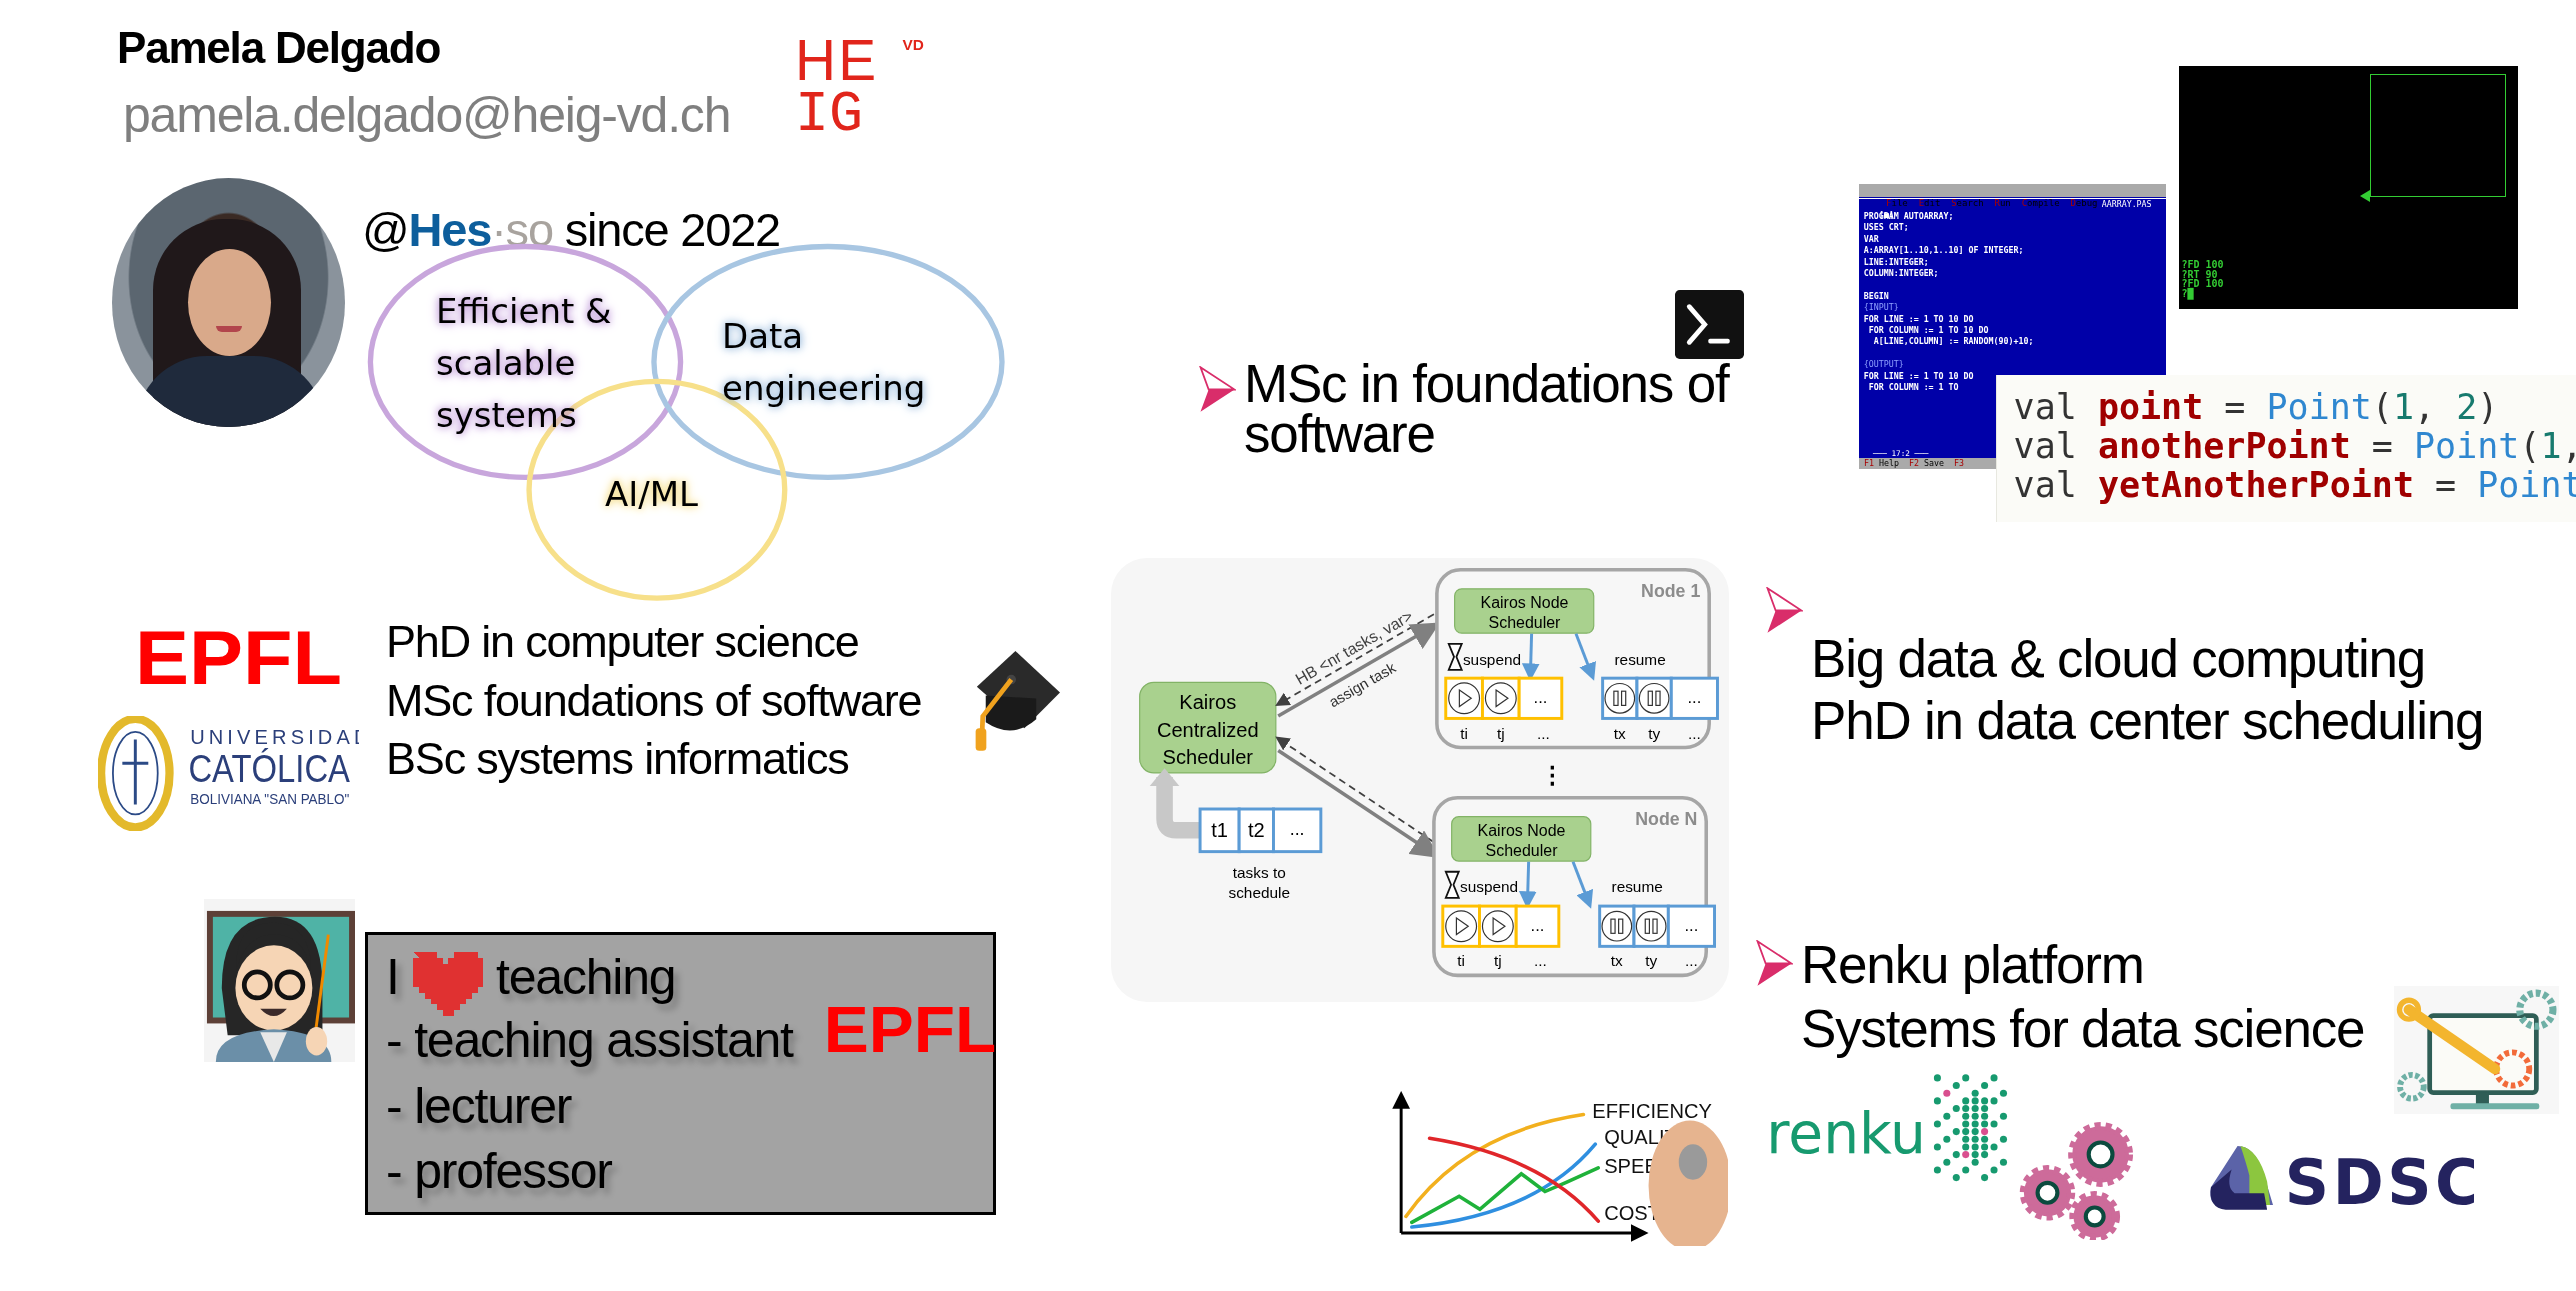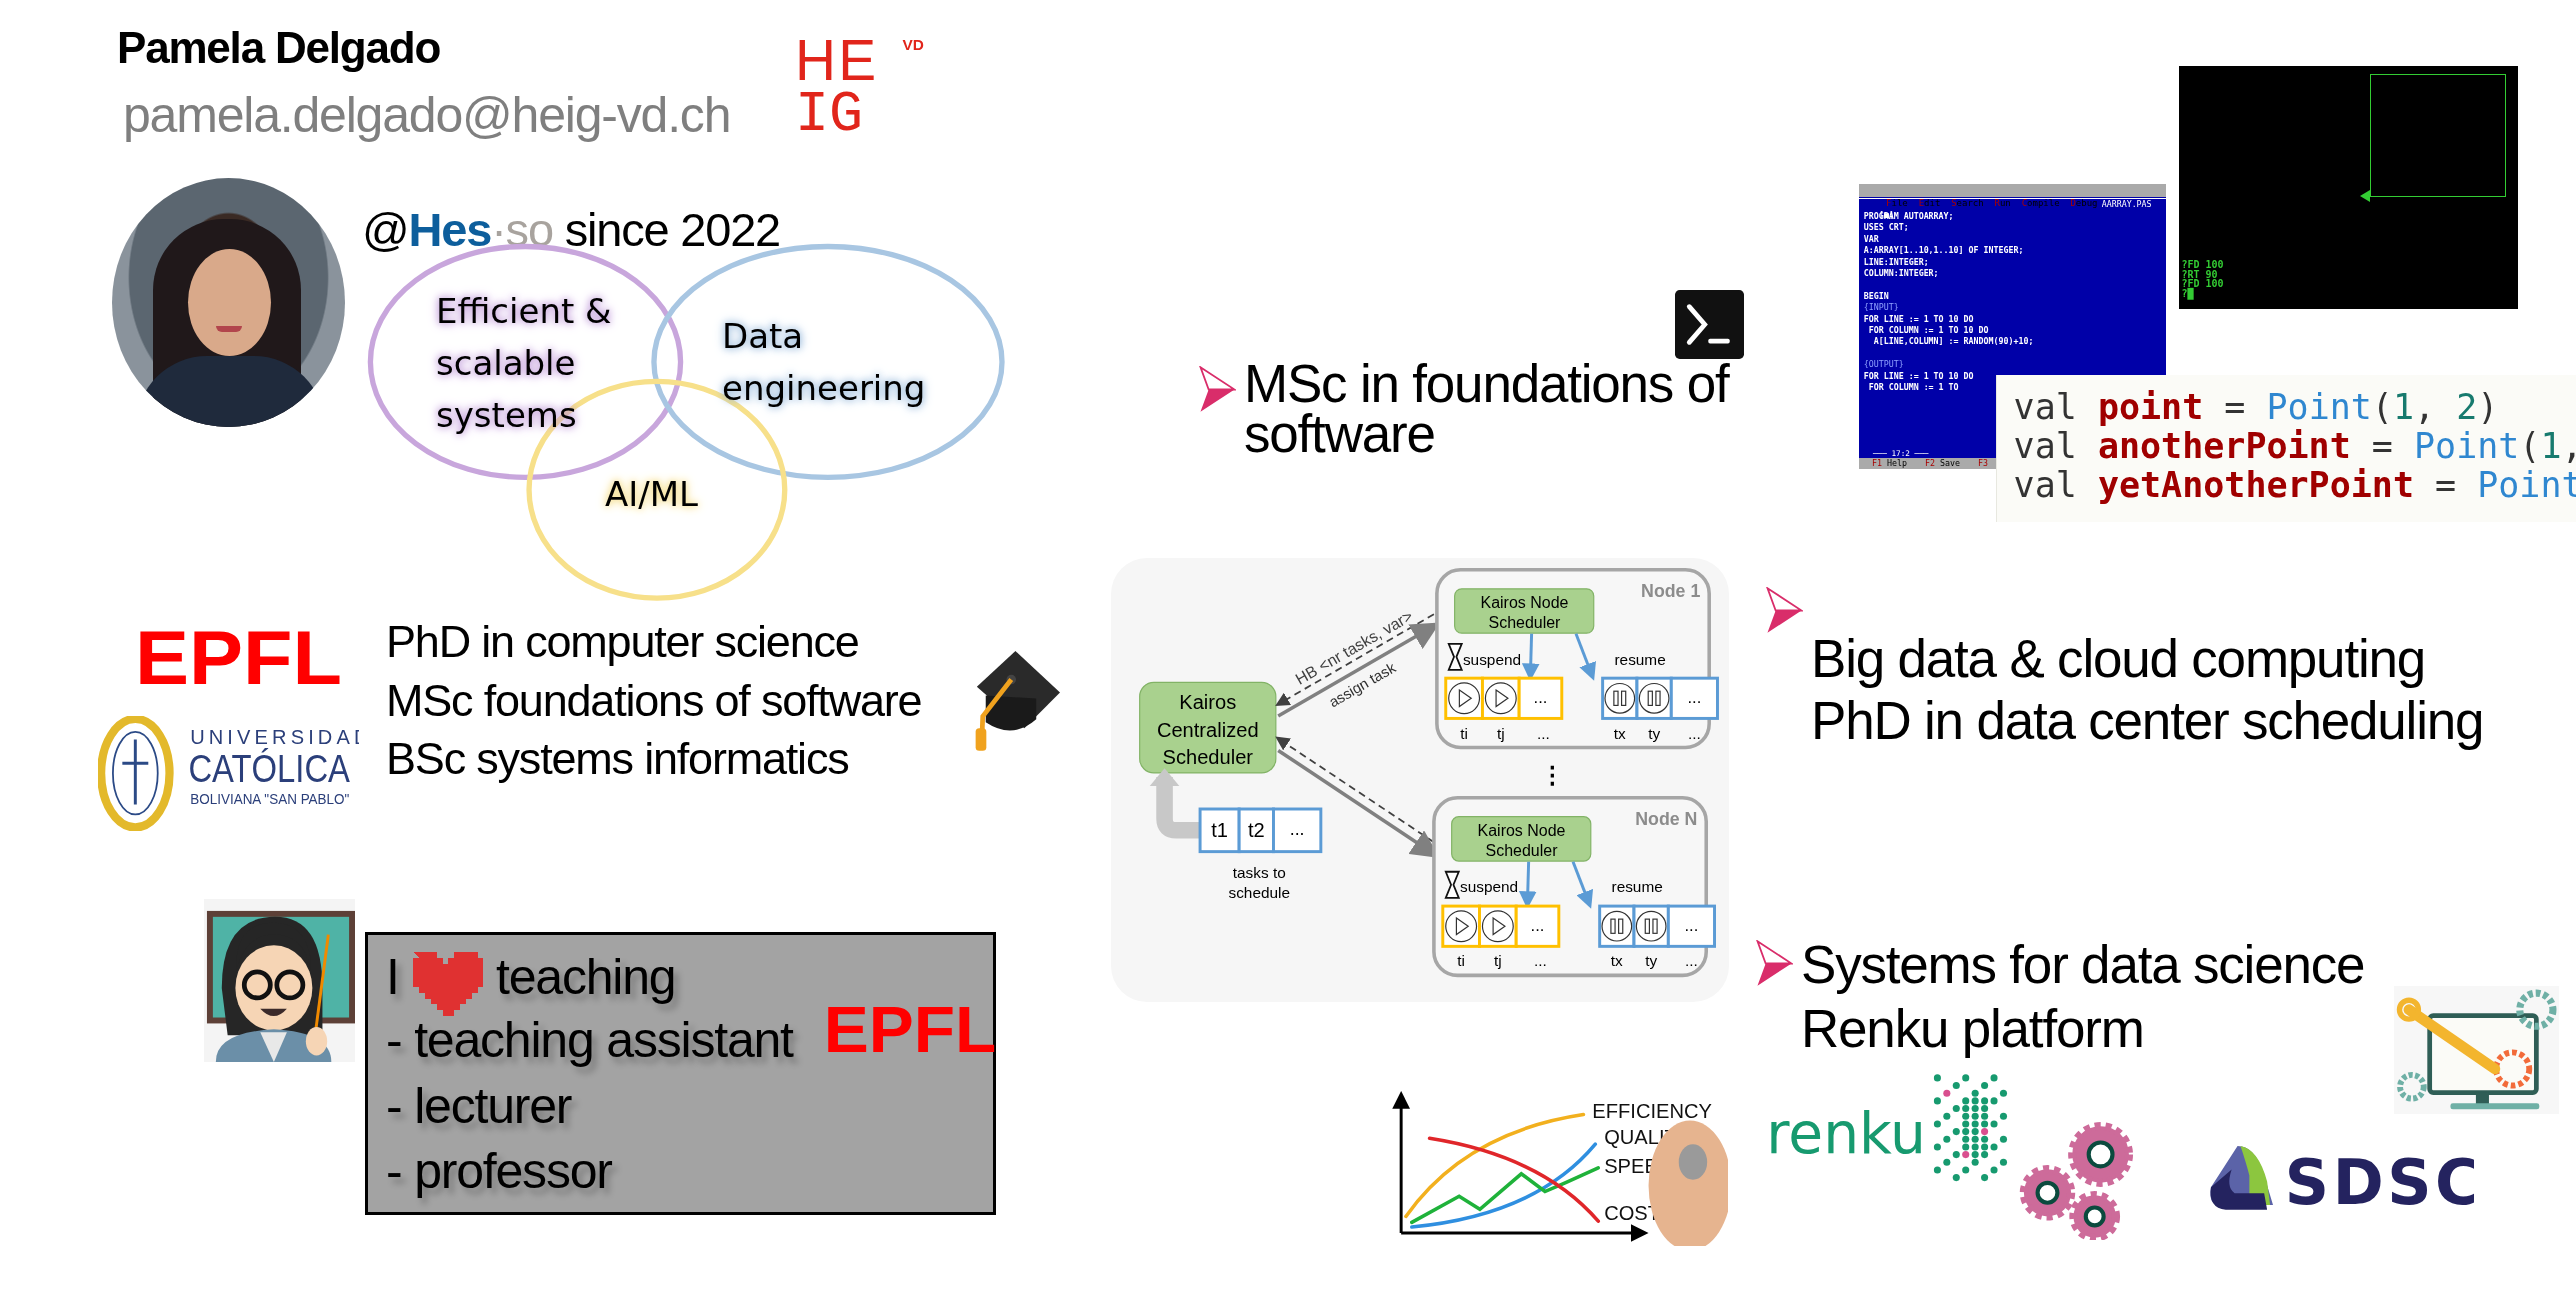--- a/index.html
+++ b/index.html
@@ -66,21 +66,21 @@
   
   #pascal { left: 1859px; top: 184px; width: 307px; height: 285px; background:#0000a8; font-family: "DejaVu Sans Mono", monospace; overflow:hidden; }
   #pascal .menubar { position:absolute; left:0; top:0; width:100%; height: 13px; background:#aaaaaa; color:#000; font-size: 9px; line-height: 13px; white-space: pre; }
   #pascal .menubar span.hk { color:#a80000; }
   #pascal .titlebar { position:absolute; left:0; top: 14px; width:100%; height: 10.7px; color:#fff; font-size: 8.3px; line-height: 10.7px; white-space: pre; border-top: 1.2px double #fff; box-sizing: border-box; }
   #pascal .title-file { position:absolute; right: 12px; top: 0; background:#0000a8; padding: 0 2.4px; }
   #pascal .code { position:absolute; left: 4.7px; top: 27px; color:#fff; font-size: 8.3px; line-height: 11.4px; white-space: pre; font-weight: bold; }
   #pascal .code .cm { color:#8fa0ff; font-weight: normal; }
   #pascal .status { position:absolute; left:0; top: 265px; width: 100%; height: 9.5px; color:#fff; font-size: 7.7px; line-height:9.5px; white-space: pre; }
   #pascal .fkeys { position:absolute; left:0; bottom:0; width:100%; height:10.7px; background:#aaa; color:#000; font-size: 8.3px; line-height: 10.7px; white-space: pre; }
-  #pascal .fkeys .hk { color:#a80000;margin-left:8px; }
+  #pascal .fkeys .hk { color:#a80000; }
 
   
   #logo-screen { left: 2179px; top: 66px; width: 339px; height: 243px; background:#000; font-family: "DejaVu Sans Mono", monospace; }
   #logo-screen .square { position:absolute; left: 191px; top: 8.3px; width: 136px; height: 123px; border: 1.8px solid #33cc33; box-sizing: border-box; }
   #logo-screen .turtle { position:absolute; left: 181px; top: 124px; width:0; height:0; border-top: 6px solid transparent; border-bottom: 6px solid transparent; border-right: 10.7px solid #33cc33; }
   #logo-screen .cmds { position:absolute; left: 2.4px; top: 194px; color:#33cc33; font-size: 10px; line-height: 9.5px; white-space: pre; font-weight: bold; }
 
   
   #scala { left: 1996px; top: 375px; width: 580px; height: 147px; background:#fbfbf7; border-left: 1.2px solid #e8e8e0; font-family: "DejaVu Sans Mono", monospace; font-size: 35px; }
   .scala-line { position:absolute; left: 16.6px; white-space: pre; }
@@ -363,22 +363,22 @@
     <div>PhD in data center scheduling</div>
   </div>
 </div>
 
 <div id="ds-block" class="bullet-block">
   <svg class="bullet-arrow" viewBox="0 0 62 80">
     <polygon points="2,2 60,40 2,78 16,40" fill="#d92d6a"></polygon>
     <polygon points="2,2 60,40 16,40" fill="#fff" stroke="#d92d6a" stroke-width="3"></polygon>
   </svg>
   <div class="bullet-text slide-text">
+    <div>Renku platform</div>
     <div>Systems for data science</div>
-    <div>Renku platform</div>
   </div>
 </div>
 
 <svg id="tools" class="abs" width="165" height="128" viewBox="0 0 278 216">
   <rect x="60" y="50" width="180" height="130" rx="6" fill="#fbfbf7" stroke="#2f5e56" stroke-width="8"></rect>
   <rect x="138" y="180" width="22" height="22" fill="#2f5e56"></rect>
   <rect x="95" y="198" width="150" height="10" rx="4" fill="#6fb0a6"></rect>
   <circle cx="240" cy="40" r="28" fill="none" stroke="#6fb0a6" stroke-width="12" stroke-dasharray="8,5"></circle>
   <circle cx="30" cy="170" r="20" fill="none" stroke="#6fb0a6" stroke-width="10" stroke-dasharray="7,4"></circle>
   <circle cx="200" cy="140" r="28" fill="none" stroke="#f26b3a" stroke-width="10" stroke-dasharray="8,5"></circle>

